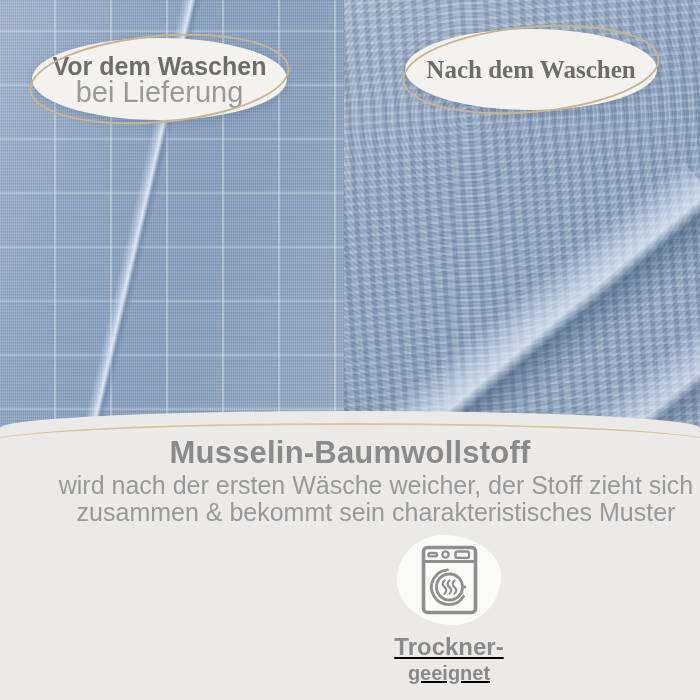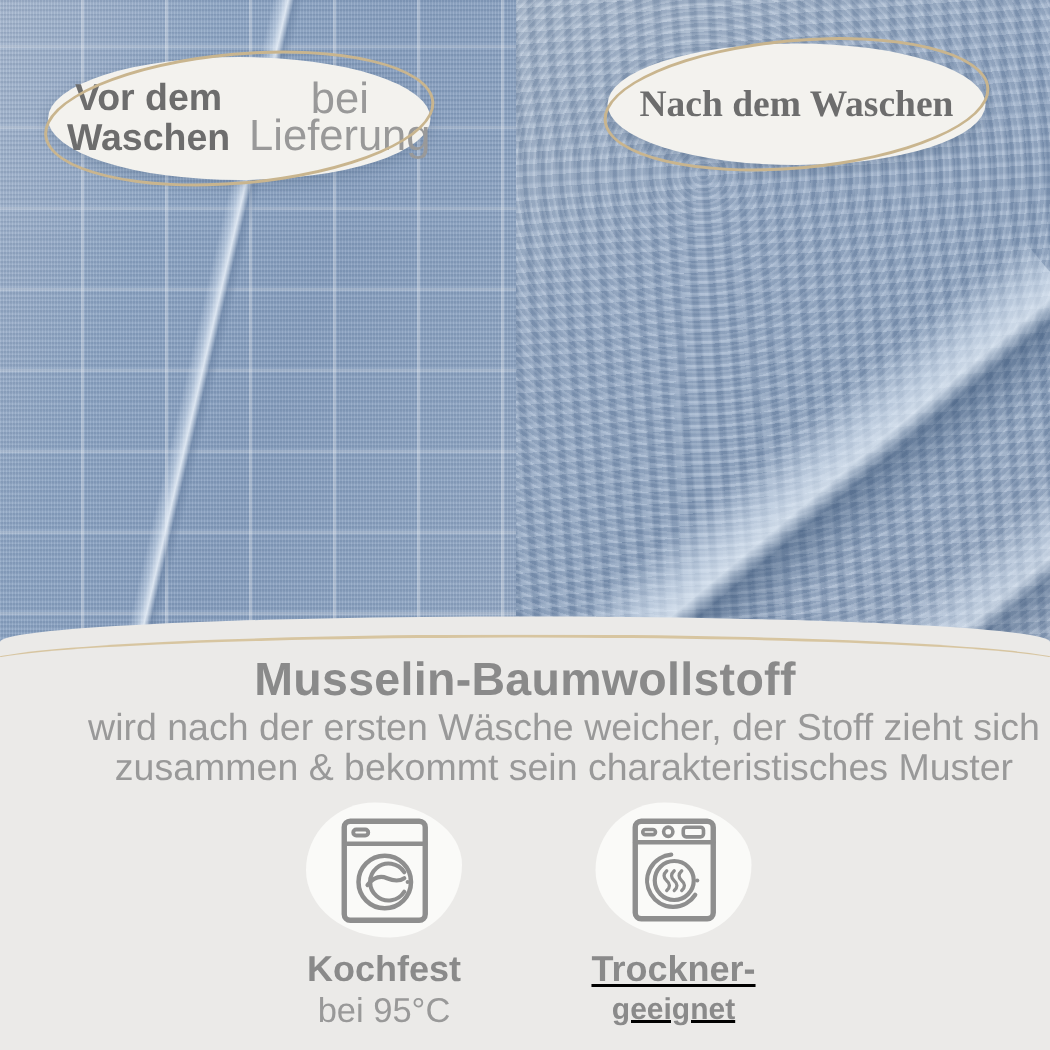--- a/index.html
+++ b/index.html
@@ -46,21 +46,21 @@
   .fold-2{
     left:151px;top:372px;width:320px;height:76px;transform:rotate(-40deg);
     background:linear-gradient(to bottom,
       rgba(255,255,255,0) 0%, rgba(225,236,248,.45) 35%, rgba(232,241,250,.55) 50%,
       rgba(52,78,112,.38) 63%, rgba(0,0,0,0) 100%);
   }
   
   .badge{
     position:absolute;border-radius:50%;
     background:var(--badge_fill,#f3f2ee);
-    display:flex;align-items:center;justify-content:center;
+    display:flex;flex-direction:column;align-items:center;justify-content:center;
     box-shadow:0 3px 9px rgba(60,80,110,.22);
     text-align:center;
   }
   .badge .ring{
     position:absolute;inset:-3px;border:2px solid var(--badge_ring,#c9b58e);
     border-radius:50%;transform:rotate(-5deg);pointer-events:none;
   }
   .badge-before{left:32px;top:38px;width:255px;height:82px;}
   .badge-after{left:405px;top:29px;width:252px;height:81px;font-family:Liberation Serif, serif;}
   .badge-title{font-size:25px;font-weight:bold;color:var(--text_dark,#6d6d6d);line-height:27px;}
@@ -125,35 +125,20 @@
   </div>
 
   <div class="panel">
     <div class="arc-line"></div>
     <h1 class="heading">Musselin-Baumwollstoff</h1>
     <div class="body-text">
       <p>wird nach der ersten Wäsche weicher, der Stoff zieht sich</p>
       <p>zusammen &amp; bekommt sein charakteristisches Muster</p>
     </div>
 
-    <div class="feature feature-left">
-      <div class="blob">
-        <svg width="59" height="71" viewBox="0 0 59 71" fill="none" stroke="#8e8e8e" stroke-linecap="round" stroke-linejoin="round">
-          <rect x="2.5" y="2.5" width="54" height="66" rx="4" stroke-width="3.6"></rect>
-          <line x1="2.5" y1="17.5" x2="56.5" y2="17.5" stroke-width="3"></line>
-          <rect x="8.5" y="8" width="10" height="4" rx="2" stroke-width="2.6"></rect>
-          <circle cx="29.5" cy="43" r="17.5" stroke-width="3"></circle>
-          <path d="M 42.5,36.5 A 12.3,12.3 0 1 0 42.5,49.5" stroke-width="2.8"></path>
-          <path d="M 18,45 Q 24,37.5 31,40.5 T 42.5,40.5" stroke-width="2.8"></path>
-          <circle cx="44.8" cy="43" r="1.4" fill="#8e8e8e" stroke="none"></circle>
-        </svg>
-      </div>
-      <div class="feature-label">Kochfest</div>
-      <div class="feature-sub">bei 95°C</div>
-    </div>
 
     <div class="feature feature-right">
       <div class="blob">
         <svg width="57" height="70" viewBox="0 0 57 70" fill="none" stroke="#8e8e8e" stroke-linecap="round" stroke-linejoin="round">
           <rect x="2.5" y="2.5" width="52" height="65" rx="4" stroke-width="3.6"></rect>
           <line x1="2.5" y1="16.5" x2="54.5" y2="16.5" stroke-width="3"></line>
           <rect x="7.5" y="8" width="8.5" height="3.4" rx="1.7" stroke-width="2.4"></rect>
           <circle cx="24.5" cy="9.5" r="3.1" stroke-width="2.4"></circle>
           <rect x="34.5" y="6.5" width="13.5" height="6.4" rx="2" stroke-width="2.4"></rect>
           <circle cx="28.5" cy="42" r="13" stroke-width="2.8"></circle>

